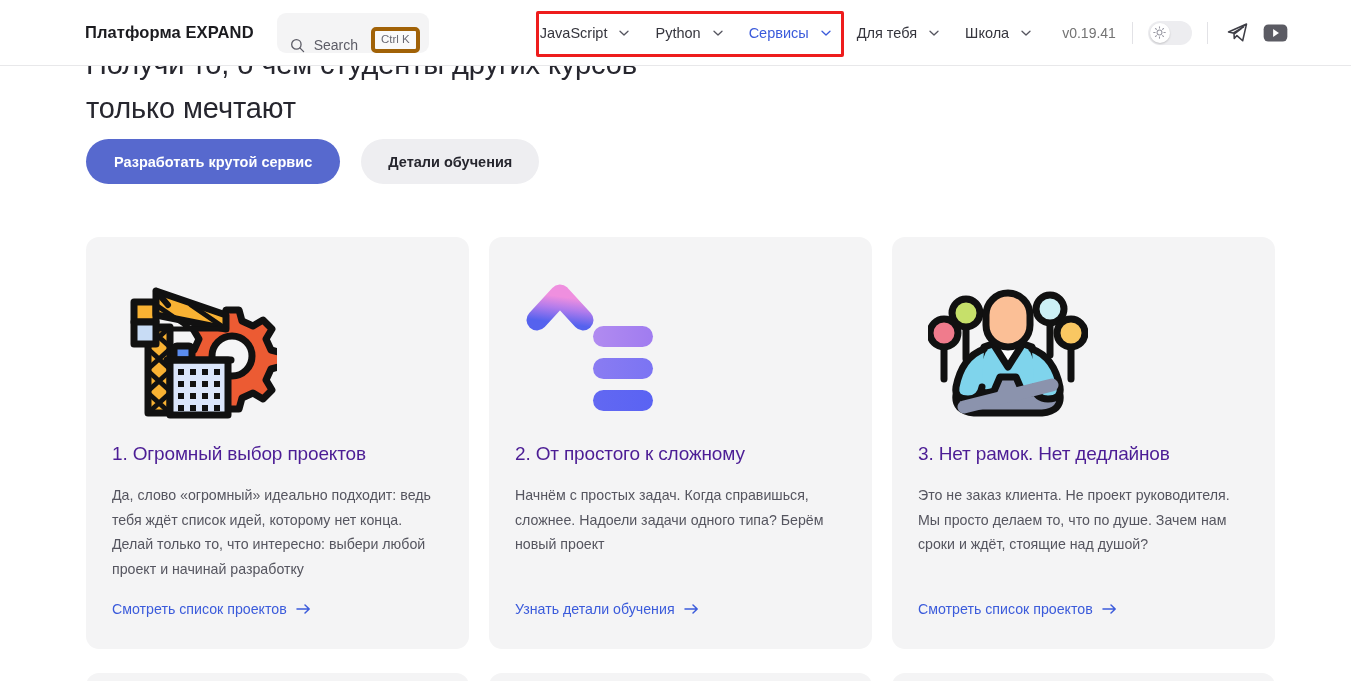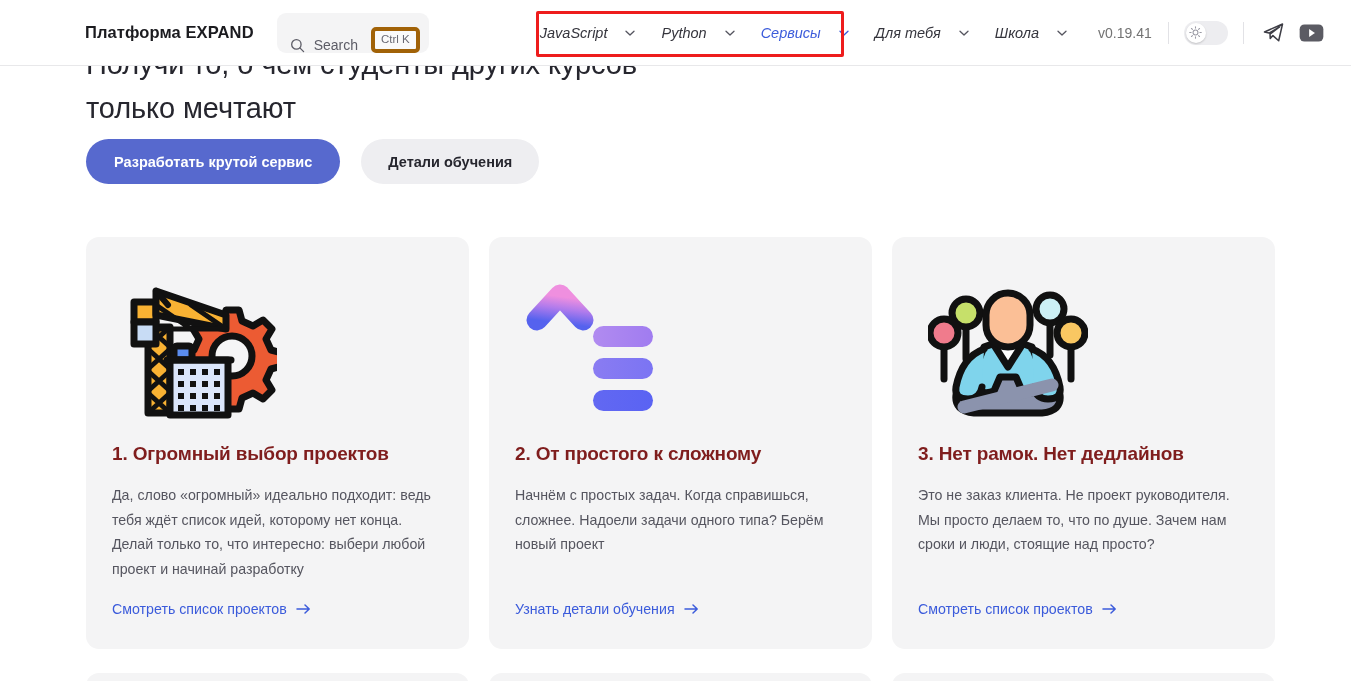--- a/index.html
+++ b/index.html
@@ -37,23 +37,23 @@
   .kbd {
     margin-left: 4px;
     border: 4px solid #a16207; border-radius: 5px;
     background: #fafafa;
     font-size: 11.5px; color: #6a6a74;
     padding: 3px 6px; line-height: 1; white-space: nowrap;
   }
 
   .nav { display: flex; align-items: center; margin-left: 98px; gap: 0; }
   .nav-item {
-    display: flex; align-items: center; gap: 18px;
+    display: flex; align-items: center; gap: 12px;
     font-size: 14.5px; color: #35353d;
-    padding: 8px 13px; cursor: pointer; white-space: nowrap; font-style: italic;
+    padding: 8px 13px; cursor: pointer; white-space: nowrap;
   }
   .nav-item.active { color: #3b5bdb; }
   .chev { width: 10px; height: 6px; flex: none; display:block; }
 
   .hdr-right { display:flex; align-items:center; margin-left: 14px; gap: 0; }
   .version { font-size: 14px; color: #737373; padding: 0 16px 0 4px; white-space: nowrap; }
   .vsep { width:1px; height: 22px; background:#e2e2e6; }
   .toggle {
     position: relative; width: 44px; height: 24px;
     background: #ededf0; border-radius: 12px; margin: 0 15px;
@@ -91,21 +91,21 @@
   
   .cards { position: absolute; left: 86px; top: 237px; display: flex; gap: 20px; }
   .card {
     width: 383px; height: 412px;
     background: #f4f4f5; border-radius: 13px;
     padding: 26px 26px 0 26px;
     display: flex; flex-direction: column;
   }
   .card-ill { height: 178px; display:flex; align-items:center; justify-content:flex-start; padding-left: 10px; }
   .card-title {
-    font-size: 19px; font-weight: 700; color: #7f1d1d;
+    font-size: 19px; font-weight: 400; color: #4c1d95;
     margin-top: 2px; letter-spacing: -.15px;
   }
   .card-text {
     margin-top: 18px; font-size: 14.2px; line-height: 24.5px;
     color: #55555f; max-width: 335px; flex: 1;
   }
   .card-link {
     display: flex; align-items: center; gap: 9px;
     font-size: 14.2px; color: #3b5bdb; cursor: pointer;
     margin-bottom: 32px;
@@ -257,21 +257,21 @@
               <path d="M66 70 l14 22 l14 -22" fill="#ffffff"></path>
 
               <rect x="58" y="18" width="44" height="54" rx="22" fill="#fbbf96"></rect>
 
               <path d="M36 132 l88 -22" fill="none" stroke-width="13" stroke="#8b93ad"></path>
               <path d="M36 132 l88 -22" fill="none" stroke-width="7" stroke="#111" stroke-opacity="0"></path>
             </g>
           </svg>
         </div>
         <div class="card-title">3. Нет рамок. Нет дедлайнов</div>
-        <div class="card-text">Это не заказ клиента. Не проект руководителя. Мы просто делаем то, что по душе. Зачем нам сроки и люди, стоящие над просто?</div>
+        <div class="card-text">Это не заказ клиента. Не проект руководителя. Мы просто делаем то, что по душе. Зачем нам сроки и ждёт, стоящие над душой?</div>
         <div class="card-link">
           <span>Смотреть список проектов</span>
           <svg class="arrow-r" viewBox="0 0 15 12">
             <path d="M1 6 H13 M9 2 L13.2 6 L9 10" fill="none" stroke="#3b5bdb" stroke-width="1.5" stroke-linecap="round" stroke-linejoin="round"></path>
           </svg>
         </div>
       </div>
 
     </div>
 

